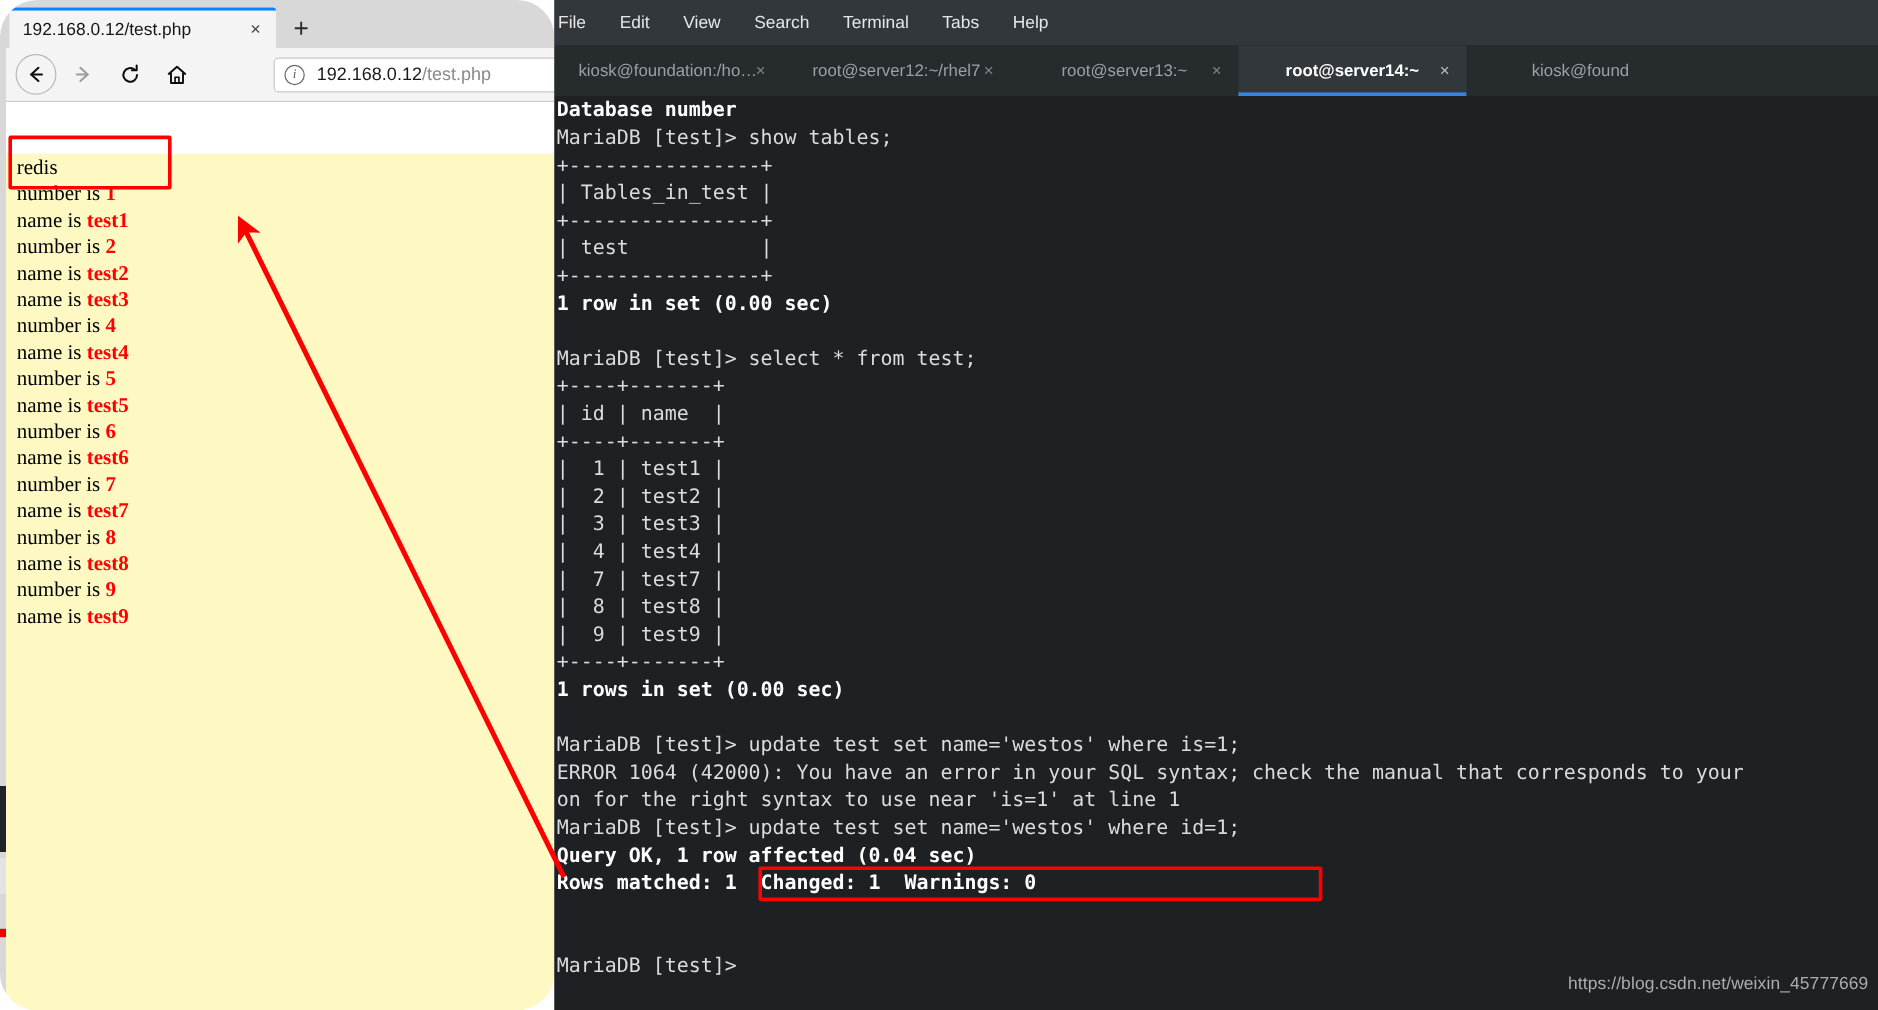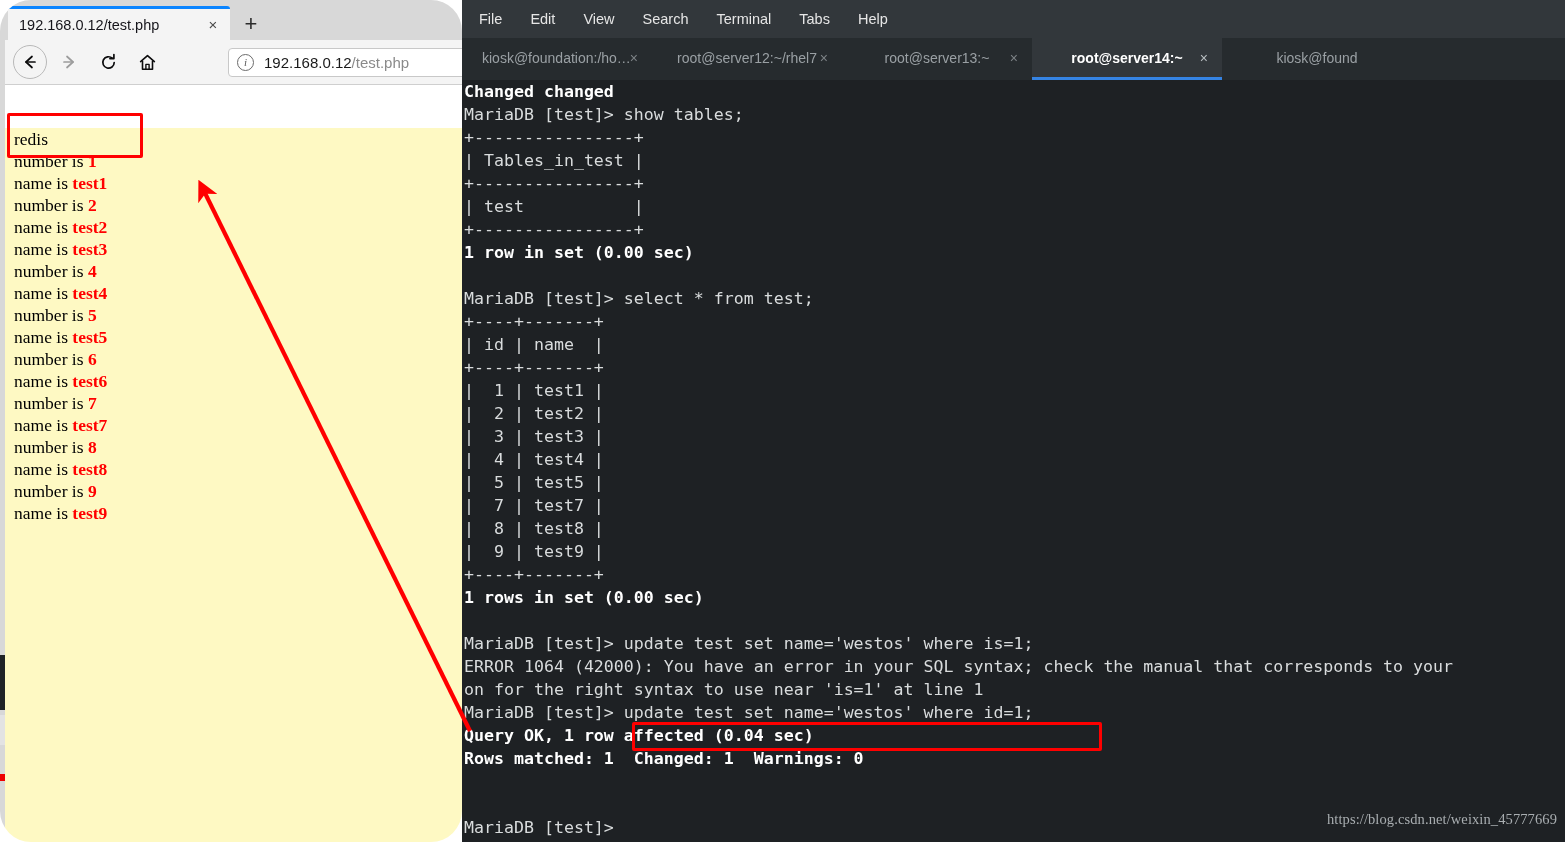--- a/index.html
+++ b/index.html
@@ -146,21 +146,20 @@
     position: absolute; left: 462px; top: 0;
     width: 1103px; height: 842px;
     background: #1e2124;
     overflow: hidden;
   }
   #term-menubar {
     position: absolute; left: 0; top: 0;
     width: 1103px; height: 38px;
     background: #32373b;
     display: flex; align-items: center;
-    padding-left: 14px;
   }
   .menu-item {
     font-size: 14.5px; color: #e6e6e6;
     margin-right: 22px;
     padding: 2px 3px;
     white-space: nowrap;
   }
   #term-tabbar {
     position: absolute; left: 0; top: 38px;
     width: 1103px; height: 42px;
@@ -207,21 +206,21 @@
   .tline.blank { color: transparent; }
   .anno-box-term {
     position: absolute;
     border: 3px solid #ff0000;
     border-radius: 2px;
     pointer-events: none;
   }
   #watermark {
     position: absolute; right: 8px; bottom: 14px;
     font-size: 14.5px; color: #a9aeb1;
-    font-family: Liberation Serif, serif;
+    font-family: Liberation Sans, sans-serif;
     letter-spacing: 0.1px;
   }
 </style>
 </head>
 <body>
 
 <div id="root">
 
   <div id="browser">
 
@@ -321,38 +320,37 @@
         </div>
         <div class="term-tab active">
           <span class="tt-label">root@server14:~</span>
           <span class="tt-close">×</span>
         </div>
         <div class="term-tab">
           <span class="tt-label">kiosk@found</span>
         </div>
       </div>
     <div id="term-body">
-        <div class="tline b">Changed changed</div>
+        <div class="tline b">Database number</div>
         <div class="tline">MariaDB [test]&gt; show tables;</div>
         <div class="tline">+----------------+</div>
         <div class="tline">| Tables_in_test |</div>
         <div class="tline">+----------------+</div>
         <div class="tline">| test           |</div>
         <div class="tline">+----------------+</div>
         <div class="tline b">1 row in set (0.00 sec)</div>
         <div class="tline blank"> </div>
         <div class="tline">MariaDB [test]&gt; select * from test;</div>
         <div class="tline">+----+-------+</div>
         <div class="tline">| id | name  |</div>
         <div class="tline">+----+-------+</div>
         <div class="tline">|  1 | test1 |</div>
         <div class="tline">|  2 | test2 |</div>
         <div class="tline">|  3 | test3 |</div>
         <div class="tline">|  4 | test4 |</div>
-        <div class="tline">|  5 | test5 |</div>
         <div class="tline">|  7 | test7 |</div>
         <div class="tline">|  8 | test8 |</div>
         <div class="tline">|  9 | test9 |</div>
         <div class="tline">+----+-------+</div>
         <div class="tline b">1 rows in set (0.00 sec)</div>
         <div class="tline blank"> </div>
         <div class="tline">MariaDB [test]&gt; update test set name='westos' where is=1;</div>
         <div class="tline">ERROR 1064 (42000): You have an error in your SQL syntax; check the manual that corresponds to your </div>
         <div class="tline">on for the right syntax to use near 'is=1' at line 1</div>
         <div class="tline">MariaDB [test]&gt; update test set name='westos' where id=1;</div>

